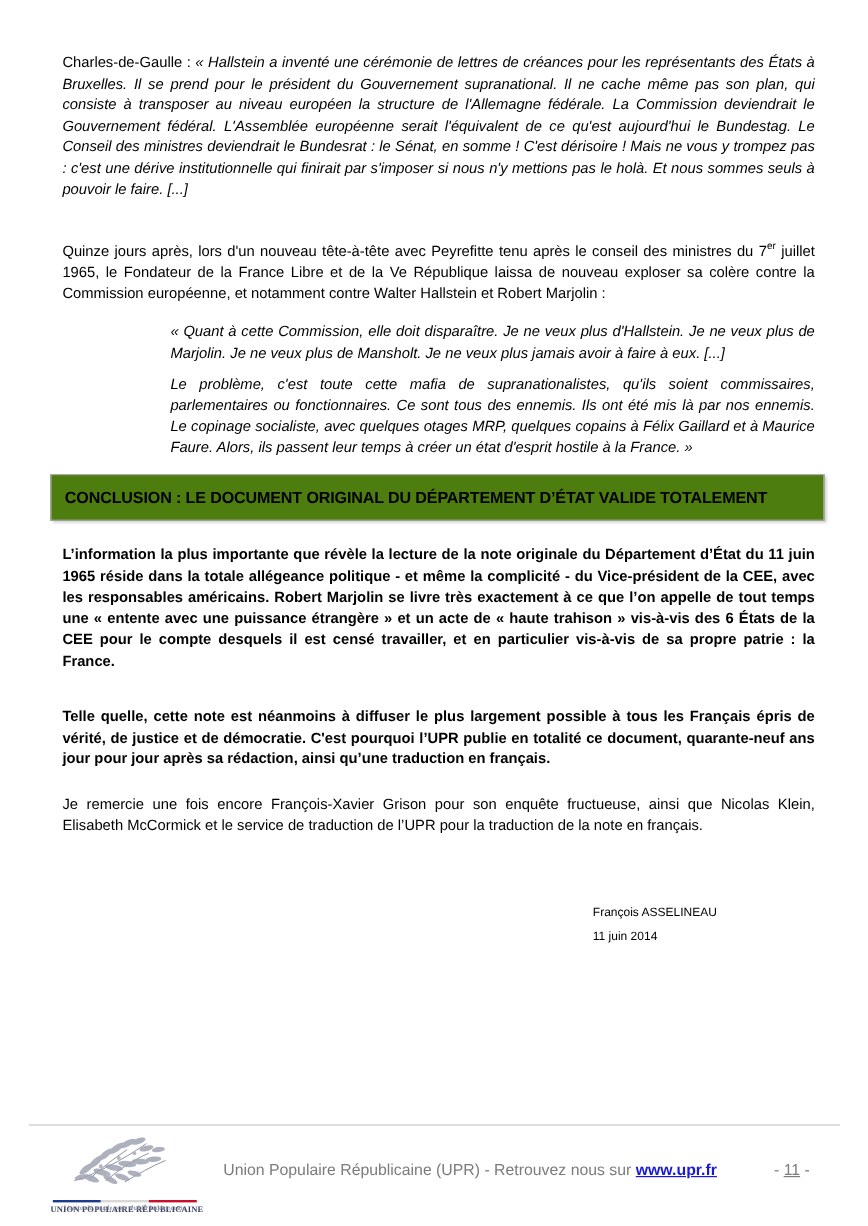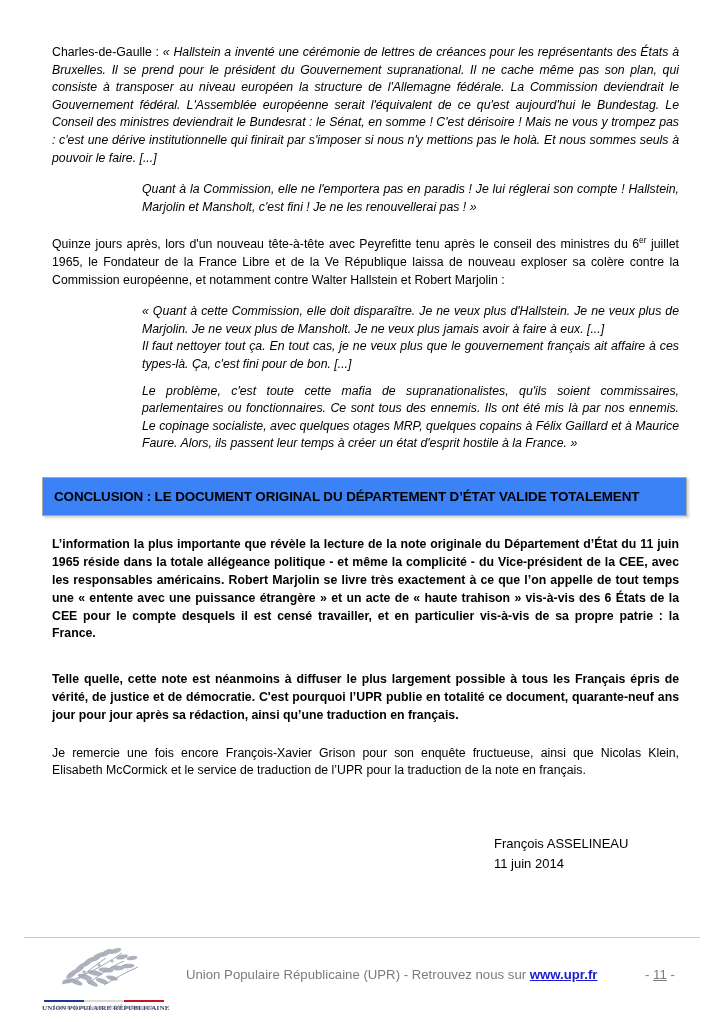--- a/index.html
+++ b/index.html
@@ -69,23 +69,23 @@
   .gap-lg { height: 20px; }
 
   sup.ord {
     font-size: 0.68em;
     vertical-align: super;
     line-height: 0;
   }
 
   
   .conclusion-box {
-    margin-top: 24px;
+    margin-top: 12px;
     border: 1px solid #a8a8a8;
-    background: #3b82f6;
+    background: #4d7c0f;
     box-shadow: 2px 2px 2px rgba(0,0,0,0.16);
     padding: 9px 10px 9px 11px;
     box-sizing: border-box;
     width: 645px;
     margin-left: -10px;
   }
   .conclusion-box .conc-line {
     font-weight: bold;
     font-size: 13.4px;
     line-height: 19.5px;
@@ -103,21 +103,21 @@
     font-size: 12.3px;
     line-height: 17.8px;
     text-align: justify;
     text-justify: inter-word;
   }
 
   
   .signature {
     margin-top: 54px;
     padding-left: 442px;
-    font-size: 13px;
+    font-size: 10px;
     line-height: 20px;
   }
 
   
   .footer-rule {
     position: absolute;
     left: 24px;
     top: 937px;
     width: 676px;
     height: 1px;
@@ -211,30 +211,28 @@
 <div class="page">
 
   <div class="content">
 
     <div class="lead-line">
       <span class="lead-name">Charles-de-Gaulle : </span><span class="quote">« Hallstein a inventé une cérémonie de lettres de créances pour les représentants des États à Bruxelles. Il se prend pour le président du Gouvernement supranational. Il ne cache même pas son plan, qui consiste à transposer au niveau européen la structure de l'Allemagne fédérale. La Commission deviendrait le Gouvernement fédéral. L'Assemblée européenne serait l'équivalent de ce qu'est aujourd'hui le Bundestag. Le Conseil des ministres deviendrait le Bundesrat : le Sénat, en somme ! C'est dérisoire ! Mais ne vous y trompez pas : c'est une dérive institutionnelle qui finirait par s'imposer si nous n'y mettions pas le holà. Et nous sommes seuls à pouvoir le faire. [...]</span>
     </div>
 
     <div class="gap-md"></div>
 
-    <div class="quote quote-deep">Quant à la Commission, elle ne l'emportera pas en paradis ! Je lui réglerai son compte ! Hallstein, Marjolin et Mansholt, c'est fini ! Je ne les renouvellerai pas ! »</div>
 
     <div class="gap-lg"></div>
 
-    <p class="body-par"><span>Quinze jours après, lors d'un nouveau tête-à-tête avec Peyrefitte tenu après le conseil des ministres du 6</span><sup class="ord">er</sup><span> juillet 1965, le Fondateur de la France Libre et de la Ve République laissa de nouveau exploser sa colère contre la Commission européenne, et notamment contre Walter Hallstein et Robert Marjolin :</span></p>
+    <p class="body-par"><span>Quinze jours après, lors d'un nouveau tête-à-tête avec Peyrefitte tenu après le conseil des ministres du 7</span><sup class="ord">er</sup><span> juillet 1965, le Fondateur de la France Libre et de la Ve République laissa de nouveau exploser sa colère contre la Commission européenne, et notamment contre Walter Hallstein et Robert Marjolin :</span></p>
 
     <div class="gap-md"></div>
 
     <div class="quote quote-mid">« Quant à cette Commission, elle doit disparaître. Je ne veux plus d'Hallstein. Je ne veux plus de Marjolin. Je ne veux plus de Mansholt. Je ne veux plus jamais avoir à faire à eux. [...]</div>
-    <div class="quote quote-mid">Il faut nettoyer tout ça. En tout cas, je ne veux plus que le gouvernement français ait affaire à ces types-là. Ça, c'est fini pour de bon. [...]</div>
 
     <div class="gap-sm"></div>
 
     <div class="quote quote-mid">Le problème, c'est toute cette mafia de supranationalistes, qu'ils soient commissaires, parlementaires ou fonctionnaires. Ce sont tous des ennemis. Ils ont été mis là par nos ennemis. Le copinage socialiste, avec quelques otages MRP, quelques copains à Félix Gaillard et à Maurice Faure. Alors, ils passent leur temps à créer un état d'esprit hostile à la France. »</div>
 
     <div class="conclusion-box">
       <div class="conc-line">CONCLUSION : LE DOCUMENT ORIGINAL DU DÉPARTEMENT D’ÉTAT VALIDE TOTALEMENT</div>
     </div>
 
     <div class="gap-lg"></div>

